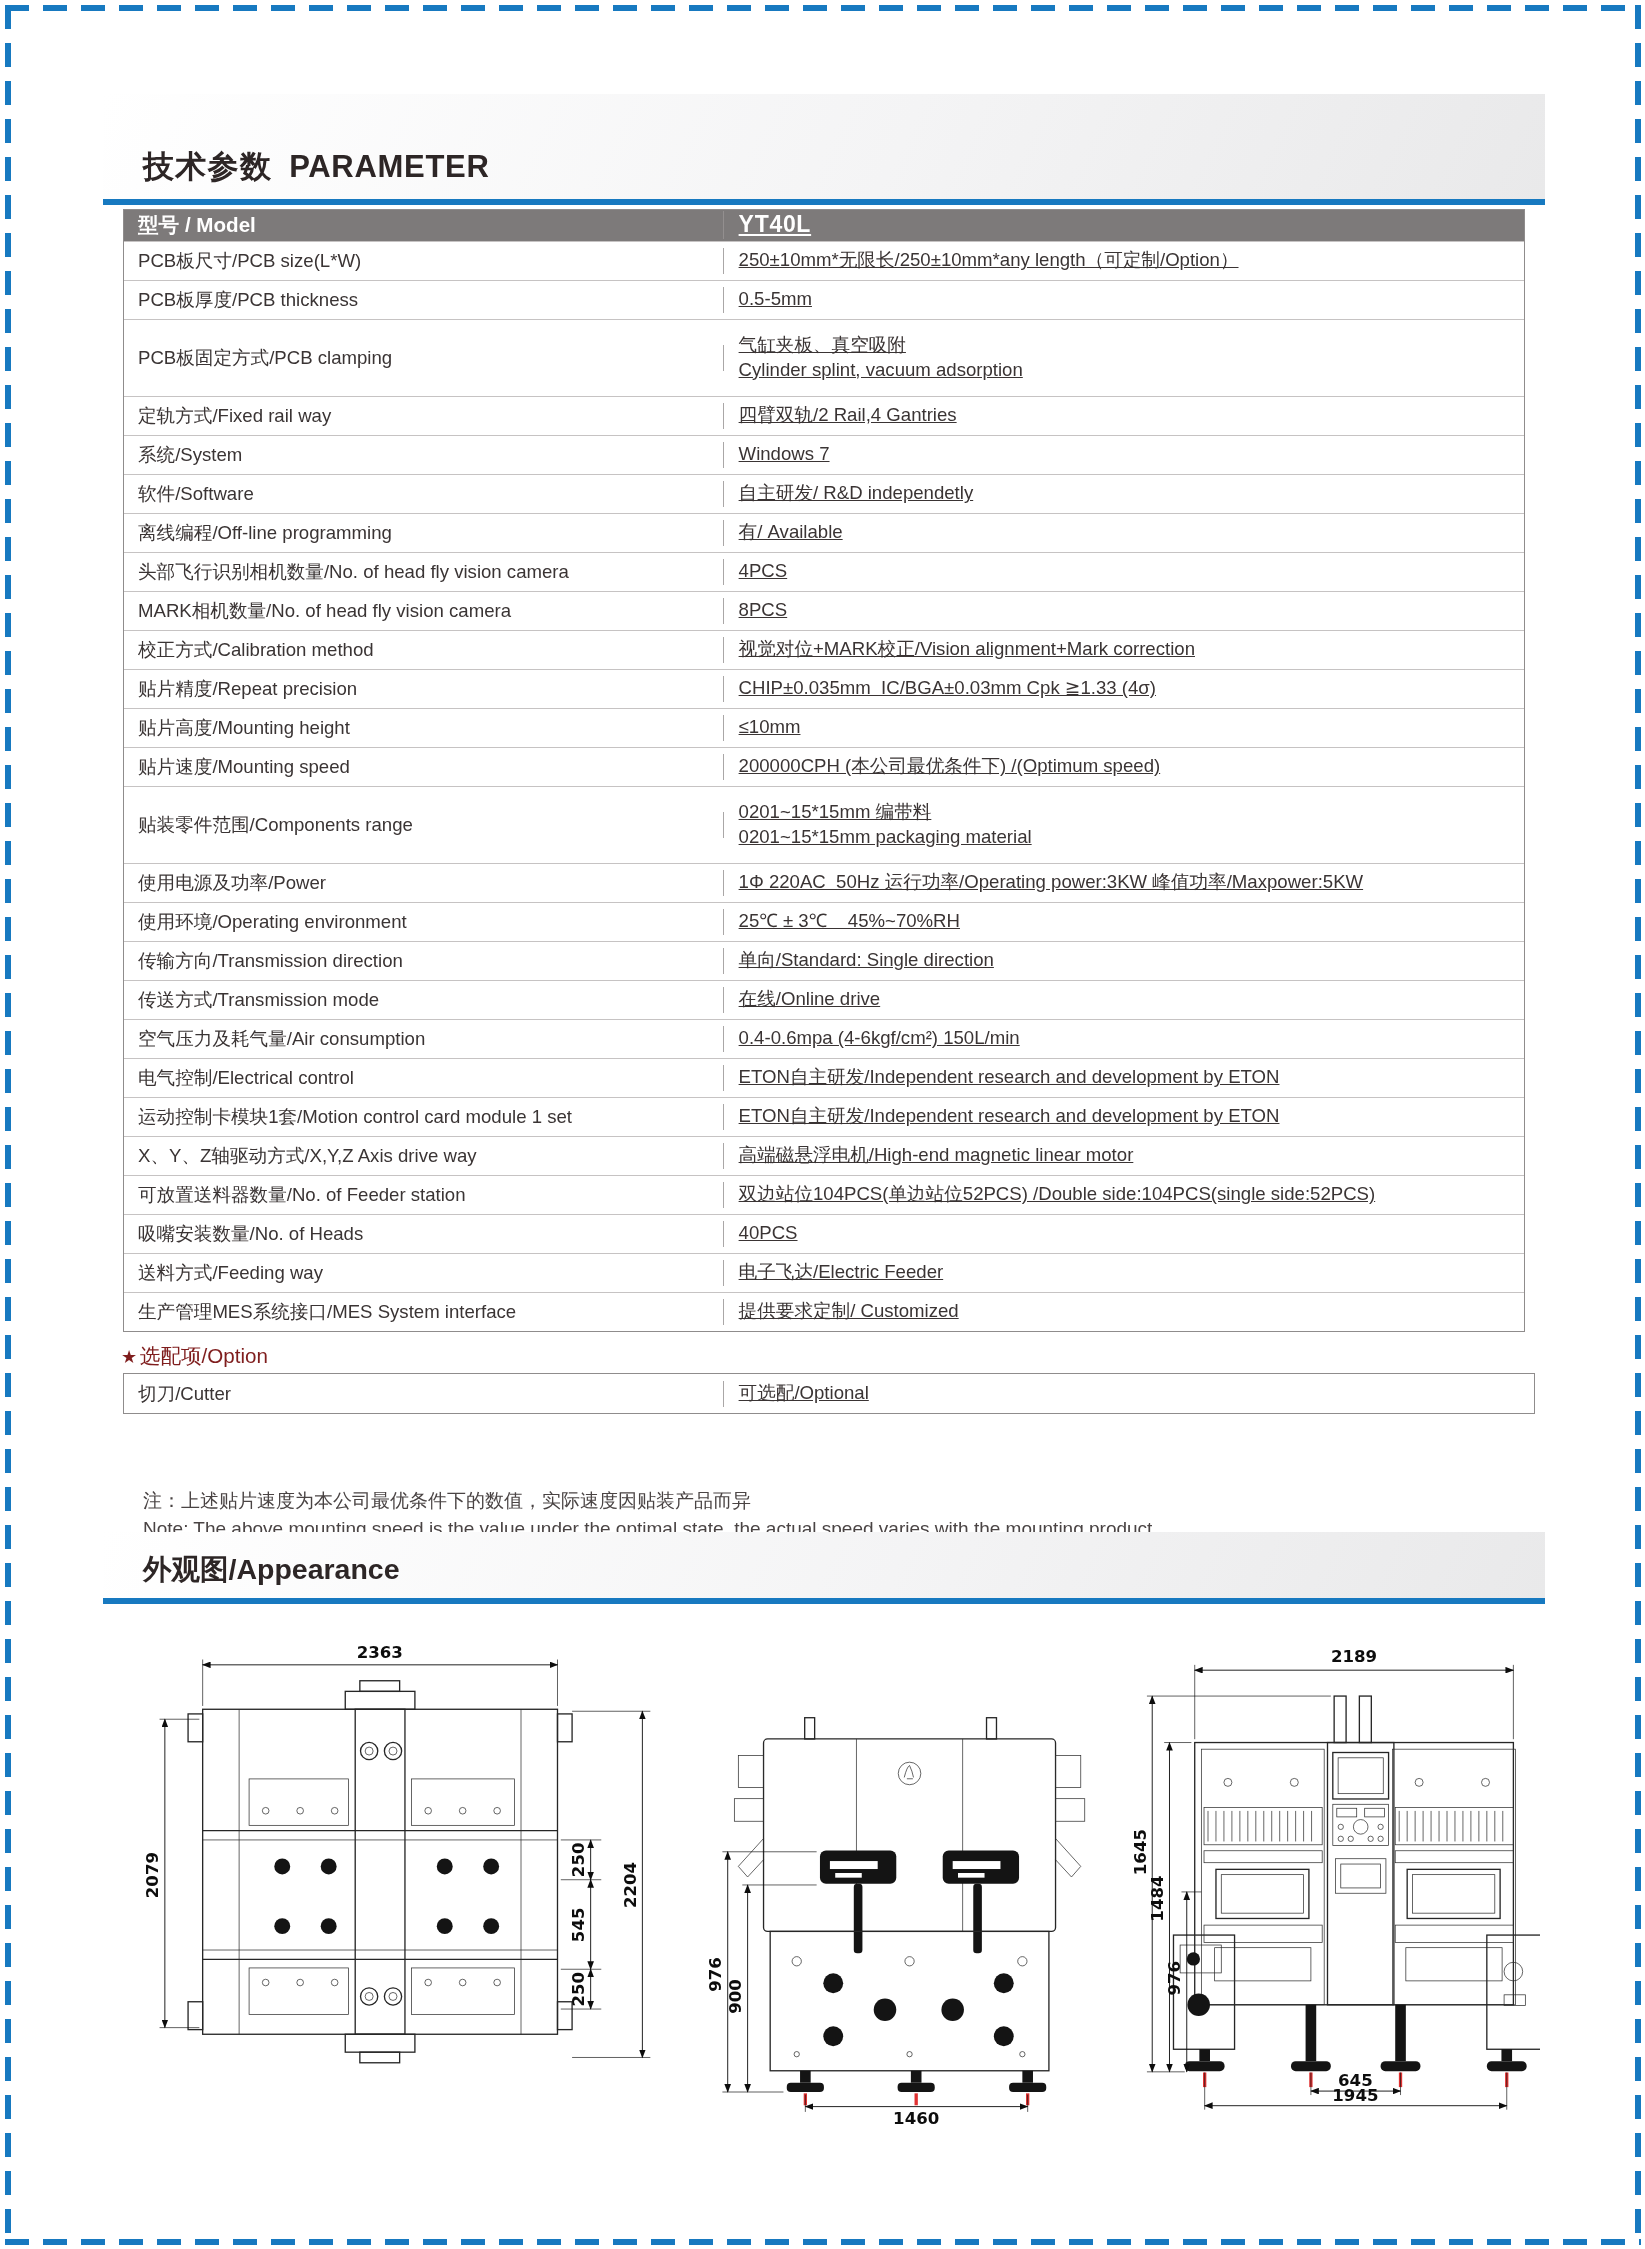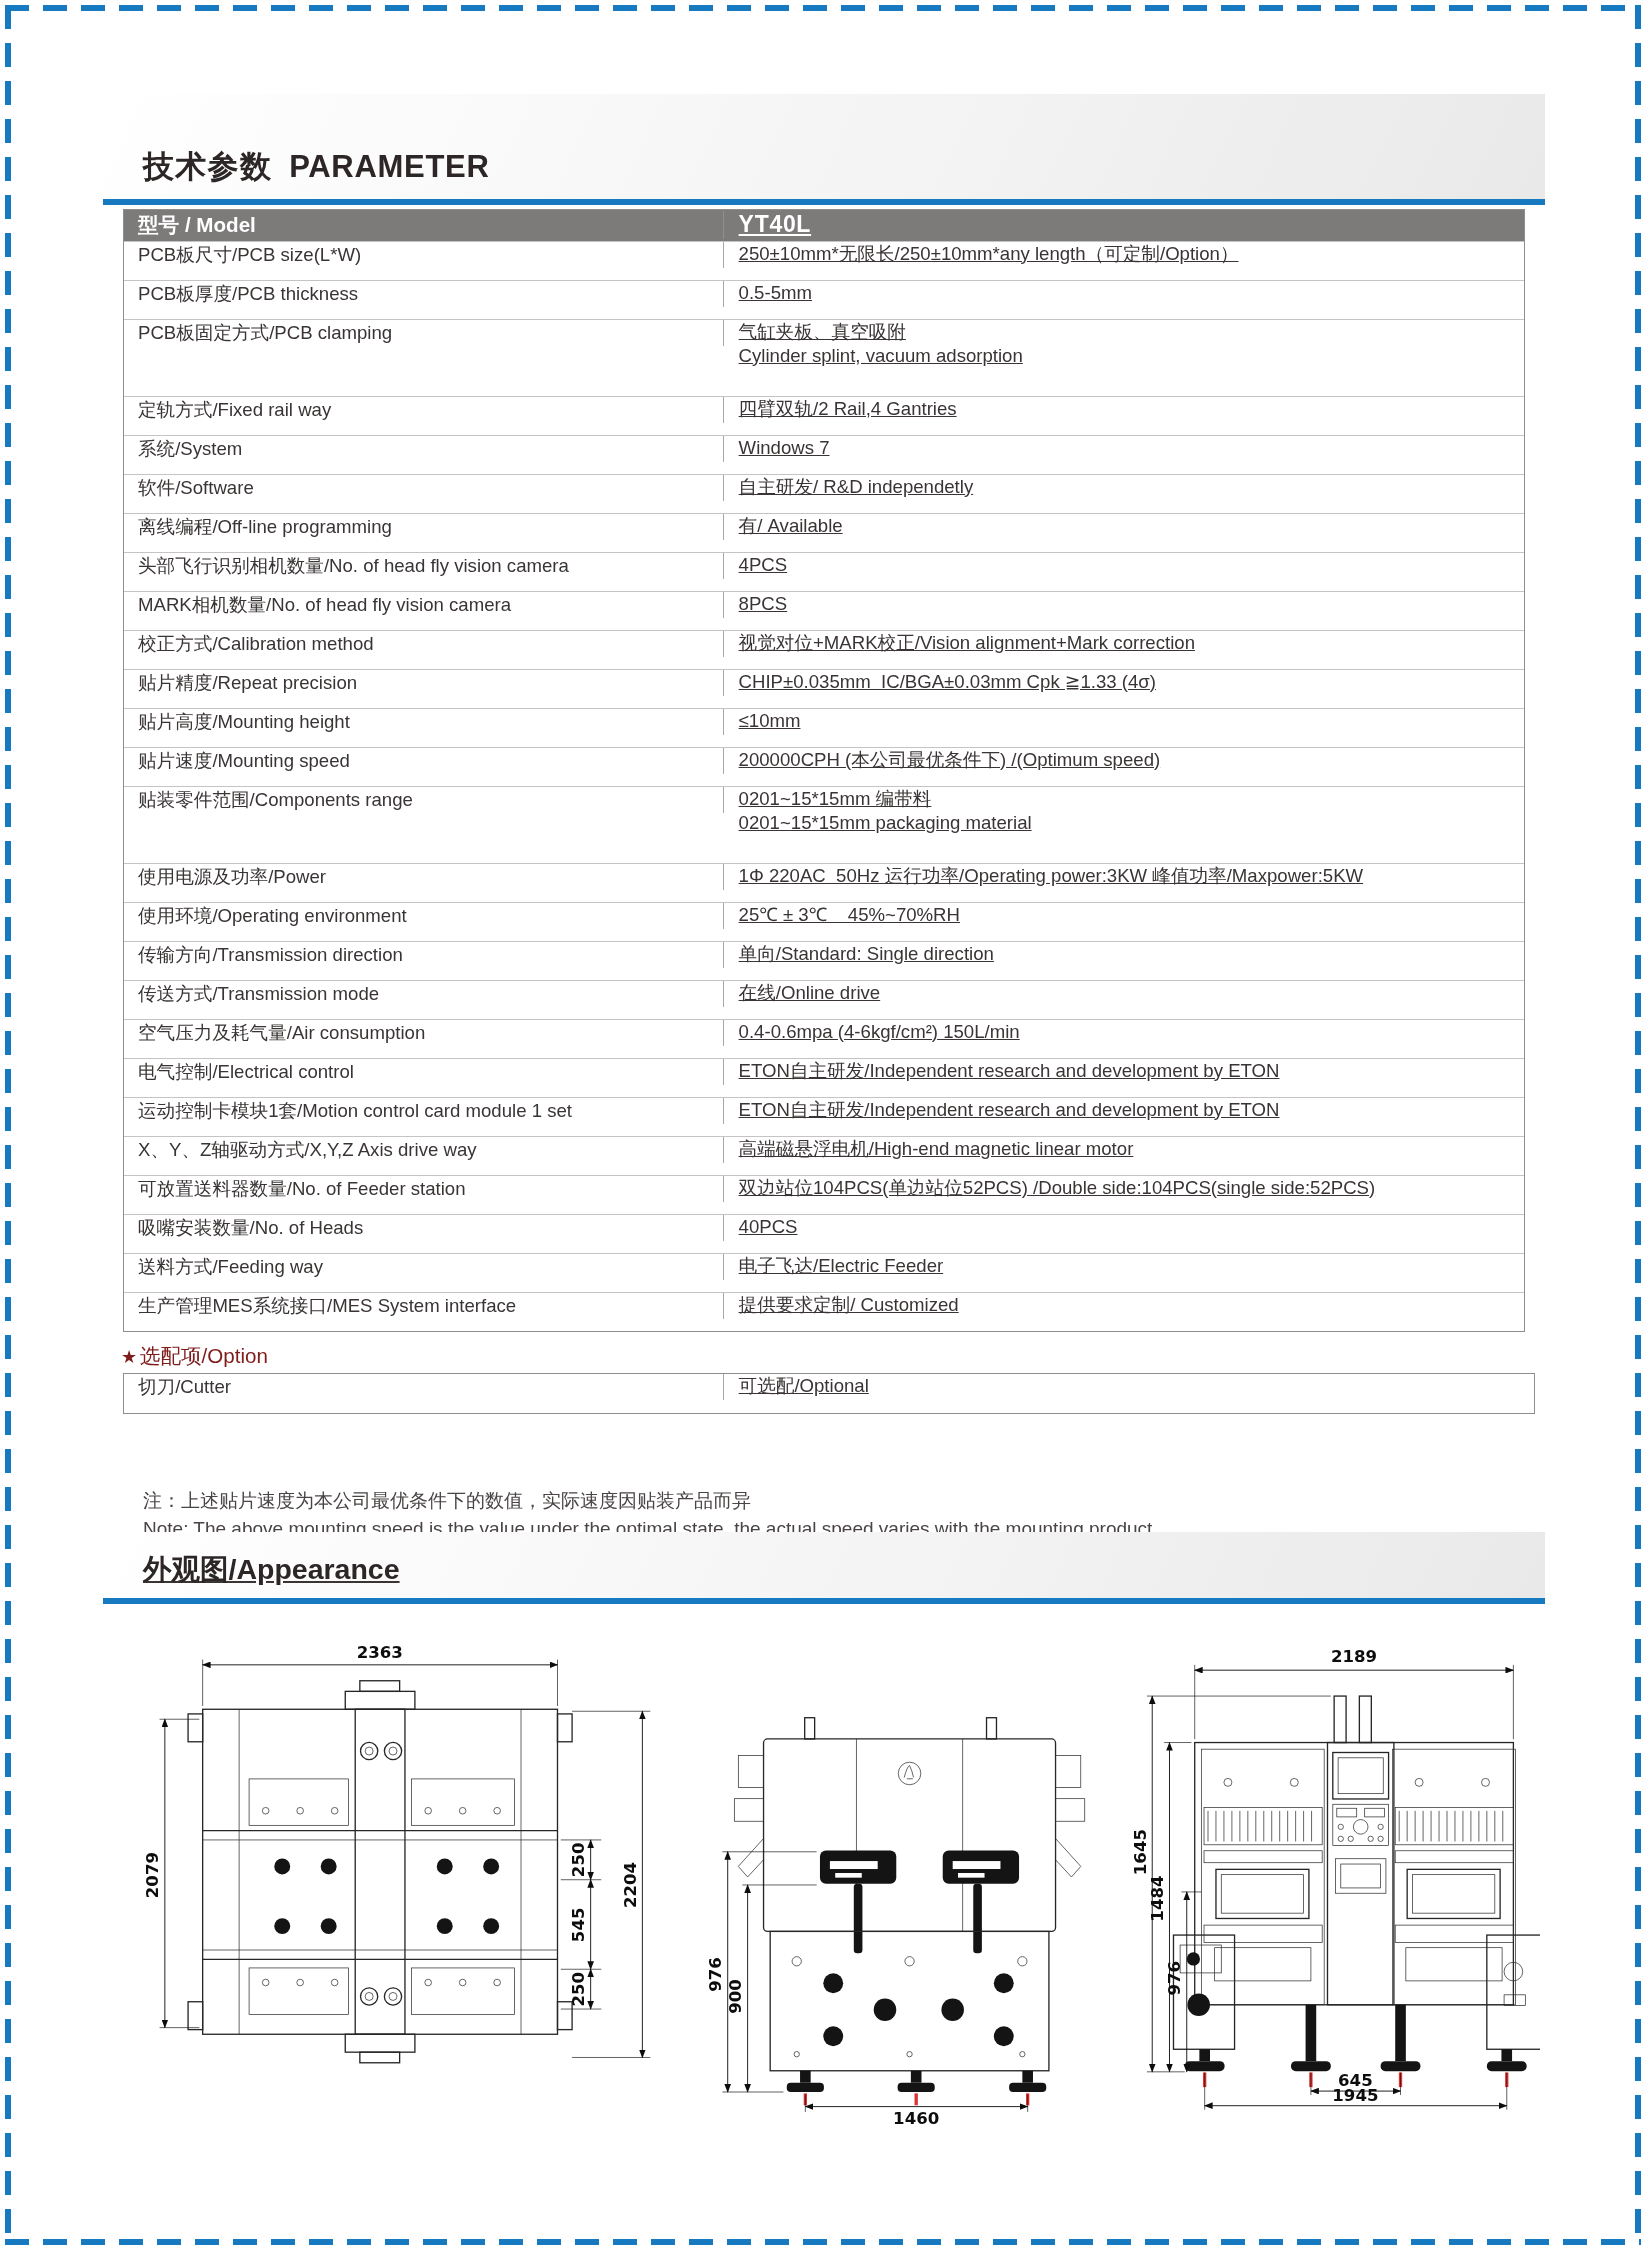--- a/index.html
+++ b/index.html
@@ -10,33 +10,33 @@
       background:repeating-linear-gradient(90deg,#1779c0 0 24px,transparent 24px 38px);}
   .bv{position:absolute;top:5.3px;bottom:5.3px;width:5.3px;
       background:repeating-linear-gradient(180deg,#1779c0 0 24px,transparent 24px 38px);}
   .bh.top{top:5.3px}.bh.bot{bottom:5.3px}.bv.left{left:5.3px}.bv.right{right:5.3px}
 
   
   .band{position:absolute;left:103px;width:1442px;
         background:linear-gradient(115deg,#ffffff 0%,#f4f4f5 55%,#e9e9ea 100%);
         border-bottom:6px solid #1779c0;display:flex;align-items:flex-end;}
   .band1{top:94px;height:105px;}
-  .band2{top:1532px;height:66px;text-decoration:underline;}
+  .band2{top:1532px;height:66px;}
   .band .ttl{padding:0 0 10.6px 40px;font-weight:bold;color:#2d2626;}
   .band1 .zh{font-size:31px;letter-spacing:1.3px;}
   .band1 .en{font-size:31px;margin-left:17px;letter-spacing:0.7px;font-weight:bold;}
   .band2 .ttl{font-size:28.5px;padding-bottom:9.3px;}
 
   
   .ptable{position:absolute;left:123px;top:209px;width:1402px;border:1.3px solid #8f8c8c;
           box-sizing:border-box;background:#fff;}
   .thead{display:flex;height:30.5px;background:#7d7a7a;color:#fff;align-items:center;}
   .thead .tlabel{font-size:20.6px;font-weight:bold;}
   .thead .tvalue{font-size:23px;font-weight:bold;letter-spacing:0.7px;}
-  .trow{display:flex;height:38px;border-top:1.3px solid #c6c3c3;align-items:flex-start;}
+  .trow{display:flex;height:38px;border-top:1.3px solid #c6c3c3;align-items:center;}
   .trow.tall{height:76px;}
   .tlabel{width:585px;padding-left:14px;display:flex;align-items:center;
           border-right:1.3px solid #aaa7a7;font-size:18.6px;flex-shrink:0;}
   .tvalue{flex:1;padding-left:14.6px;display:flex;align-items:center;font-size:18.6px;
           white-space:pre-wrap;line-height:1.3;text-decoration:underline;}
   .thead .tlabel{border-right-color:#938f8f;}
 
   
   .optline{position:absolute;left:121px;top:1342px;font-size:20.6px;color:#7f1d1d;text-align:center;}
   .optline .star{font-size:18px;margin-right:2.7px;}

